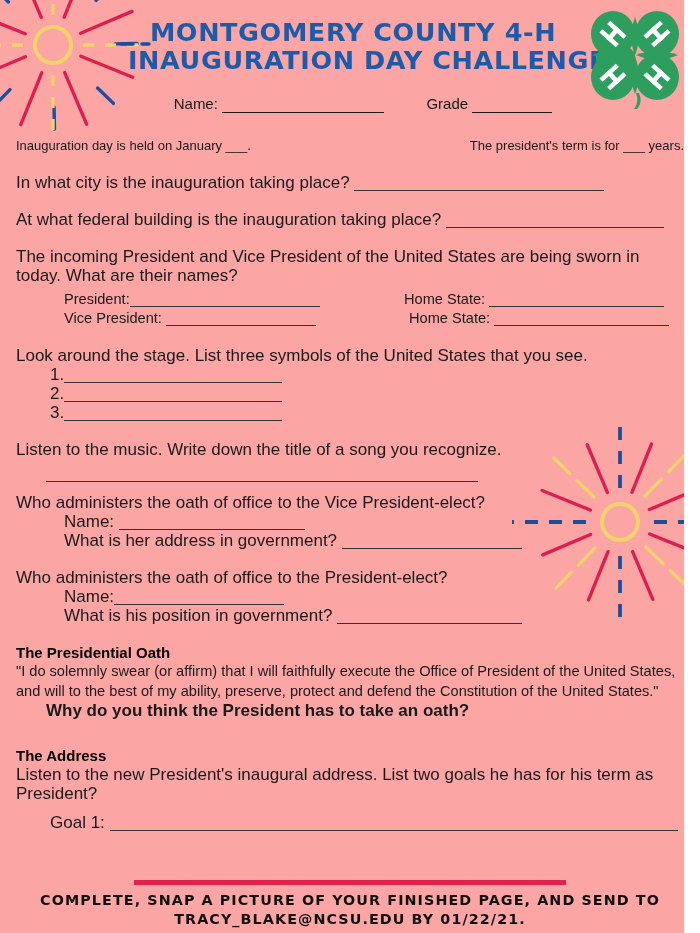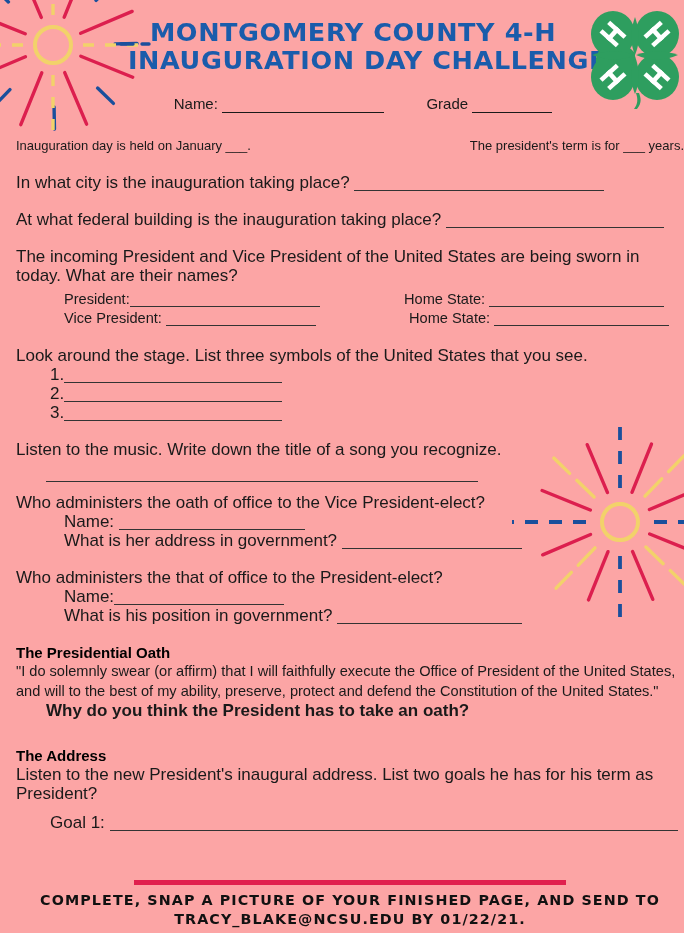--- a/index.html
+++ b/index.html
@@ -383,21 +383,21 @@
       <span>Name:</span>
       <span class="ln" style="width:186px;"></span>
     </p>
     <p class="q indent2">
       <span>What is her address in government?</span>
       <span class="ln" style="width:180px;"></span>
     </p>
 
     <div class="sp"></div>
 
-    <p class="q">Who administers the that of office to the President-elect?</p>
+    <p class="q">Who administers the oath of office to the President-elect?</p>
     <p class="q indent2">
       <span>Name:</span><span class="ln" style="width:170px;"></span>
     </p>
     <p class="q indent2">
       <span>What is his position in government?</span>
       <span class="ln" style="width:185px;"></span>
     </p>
 
     <div class="sp"></div>
 

